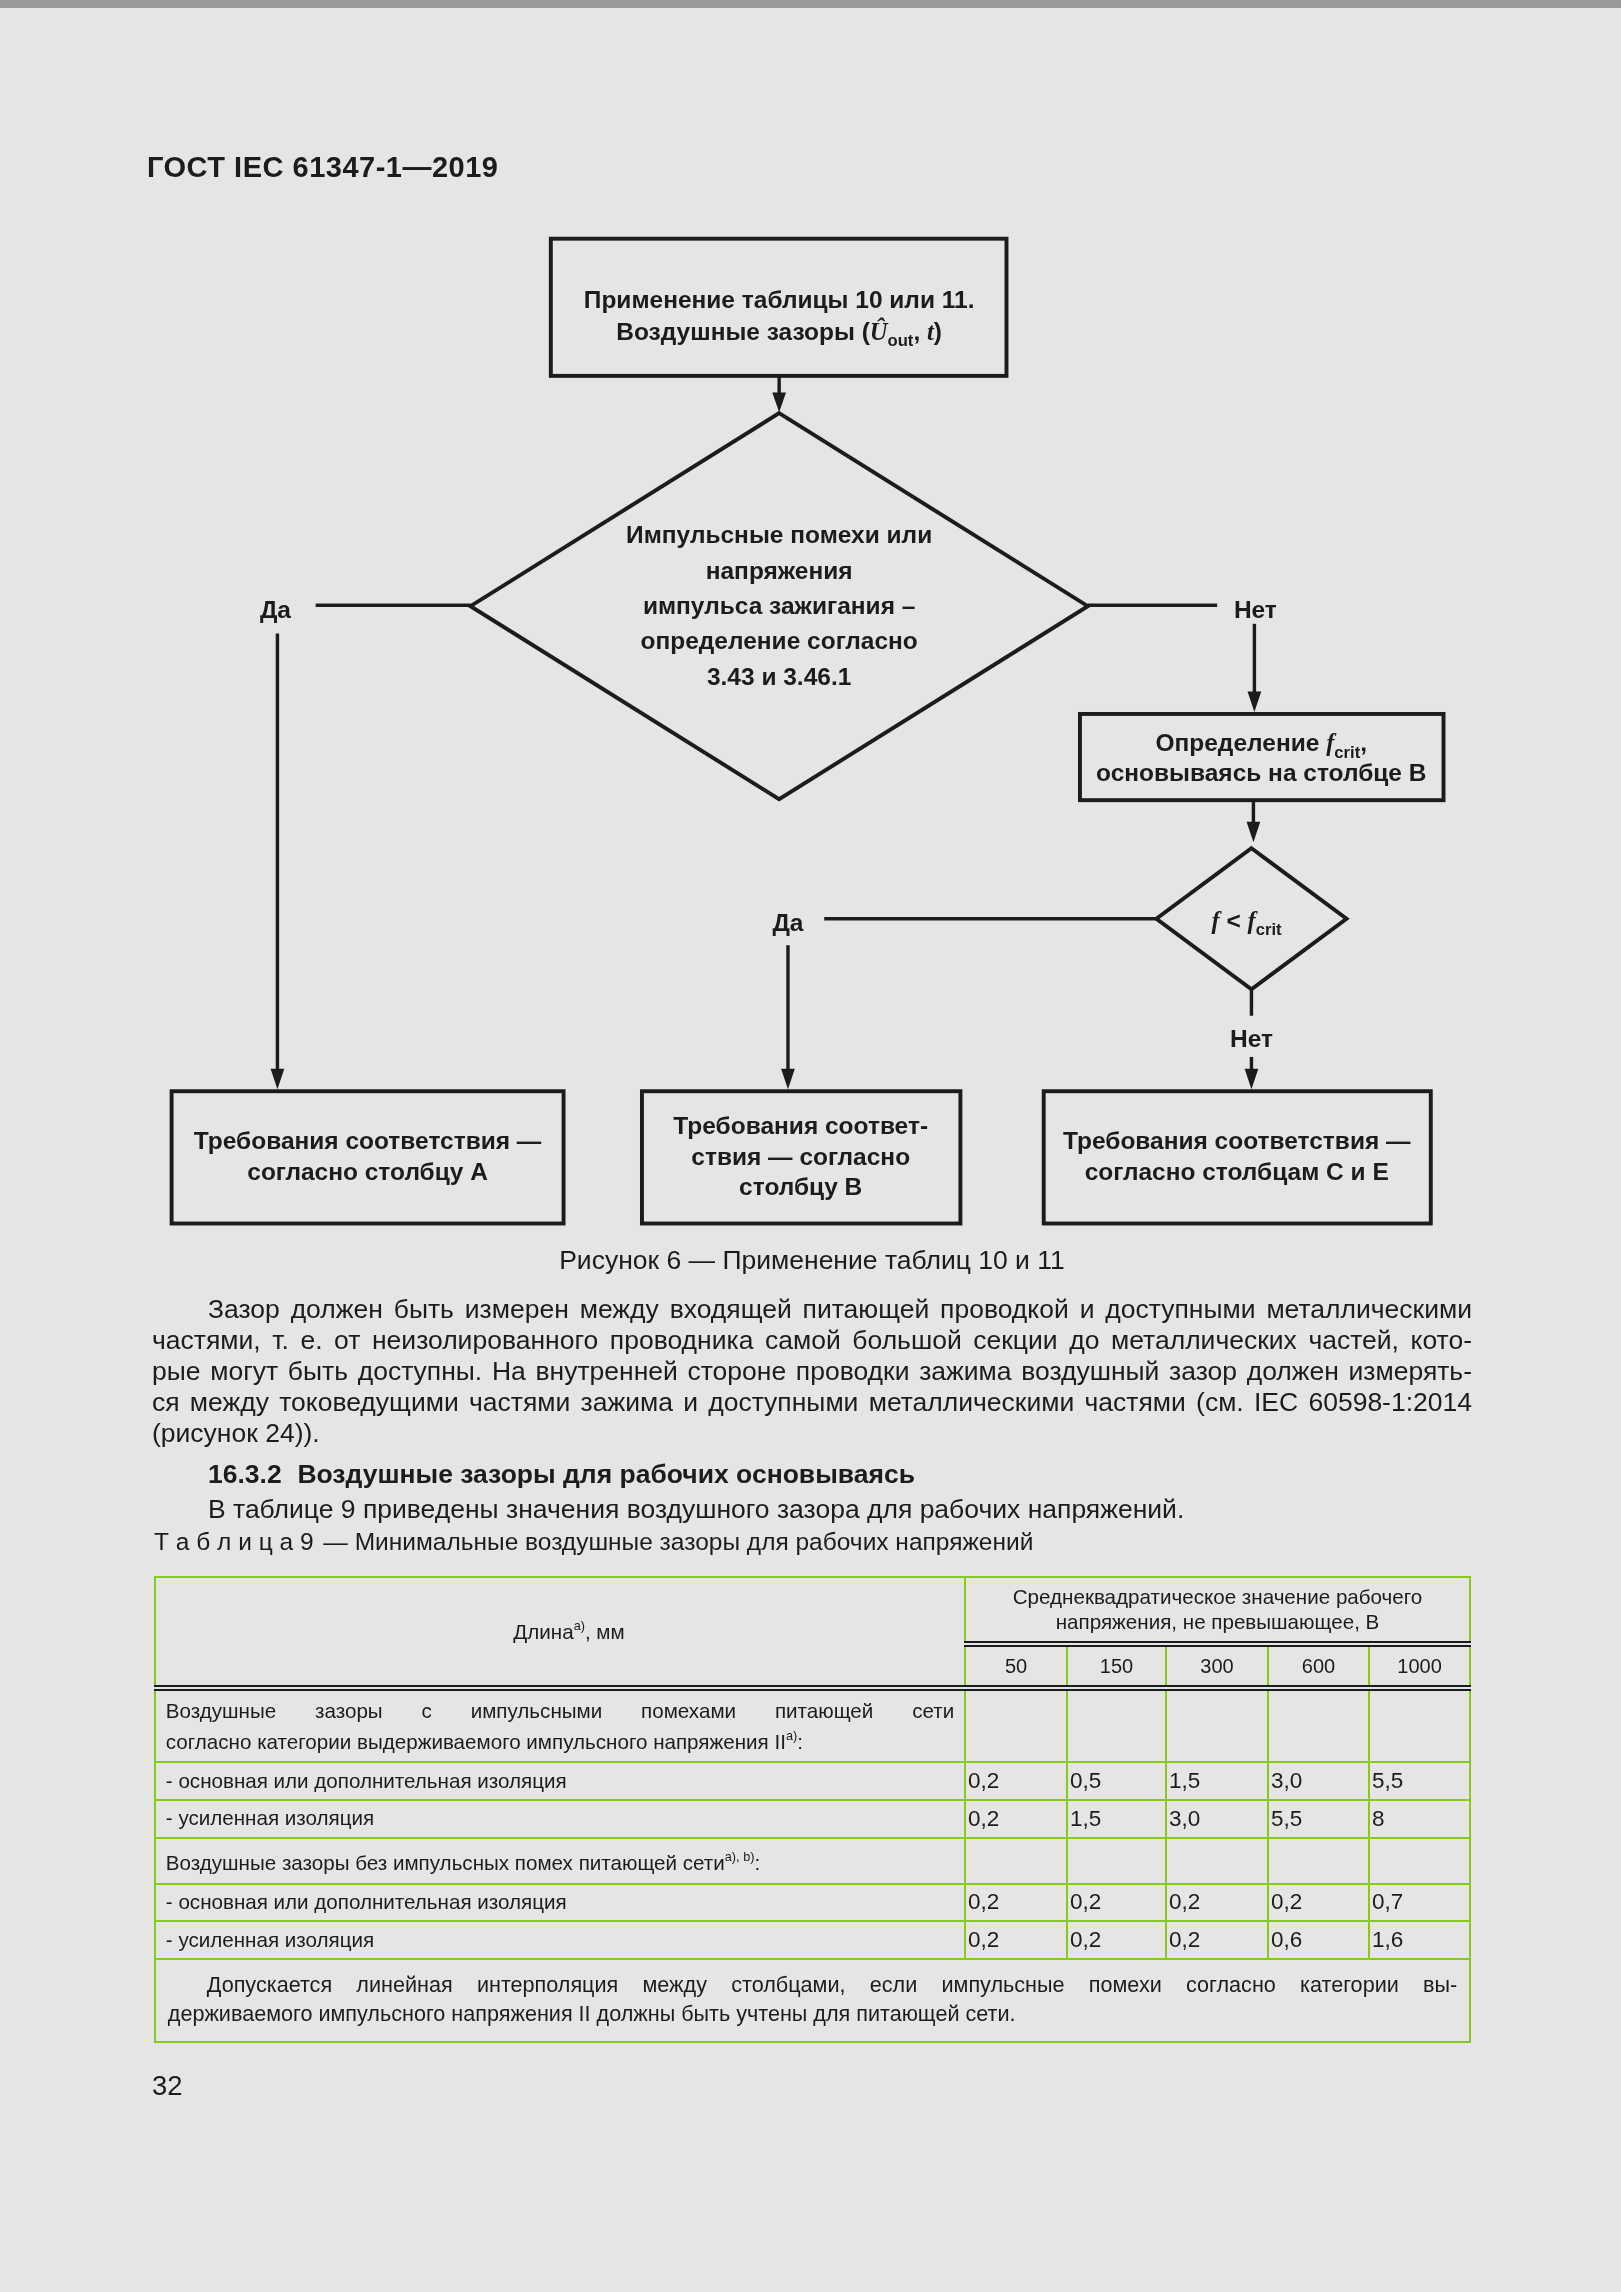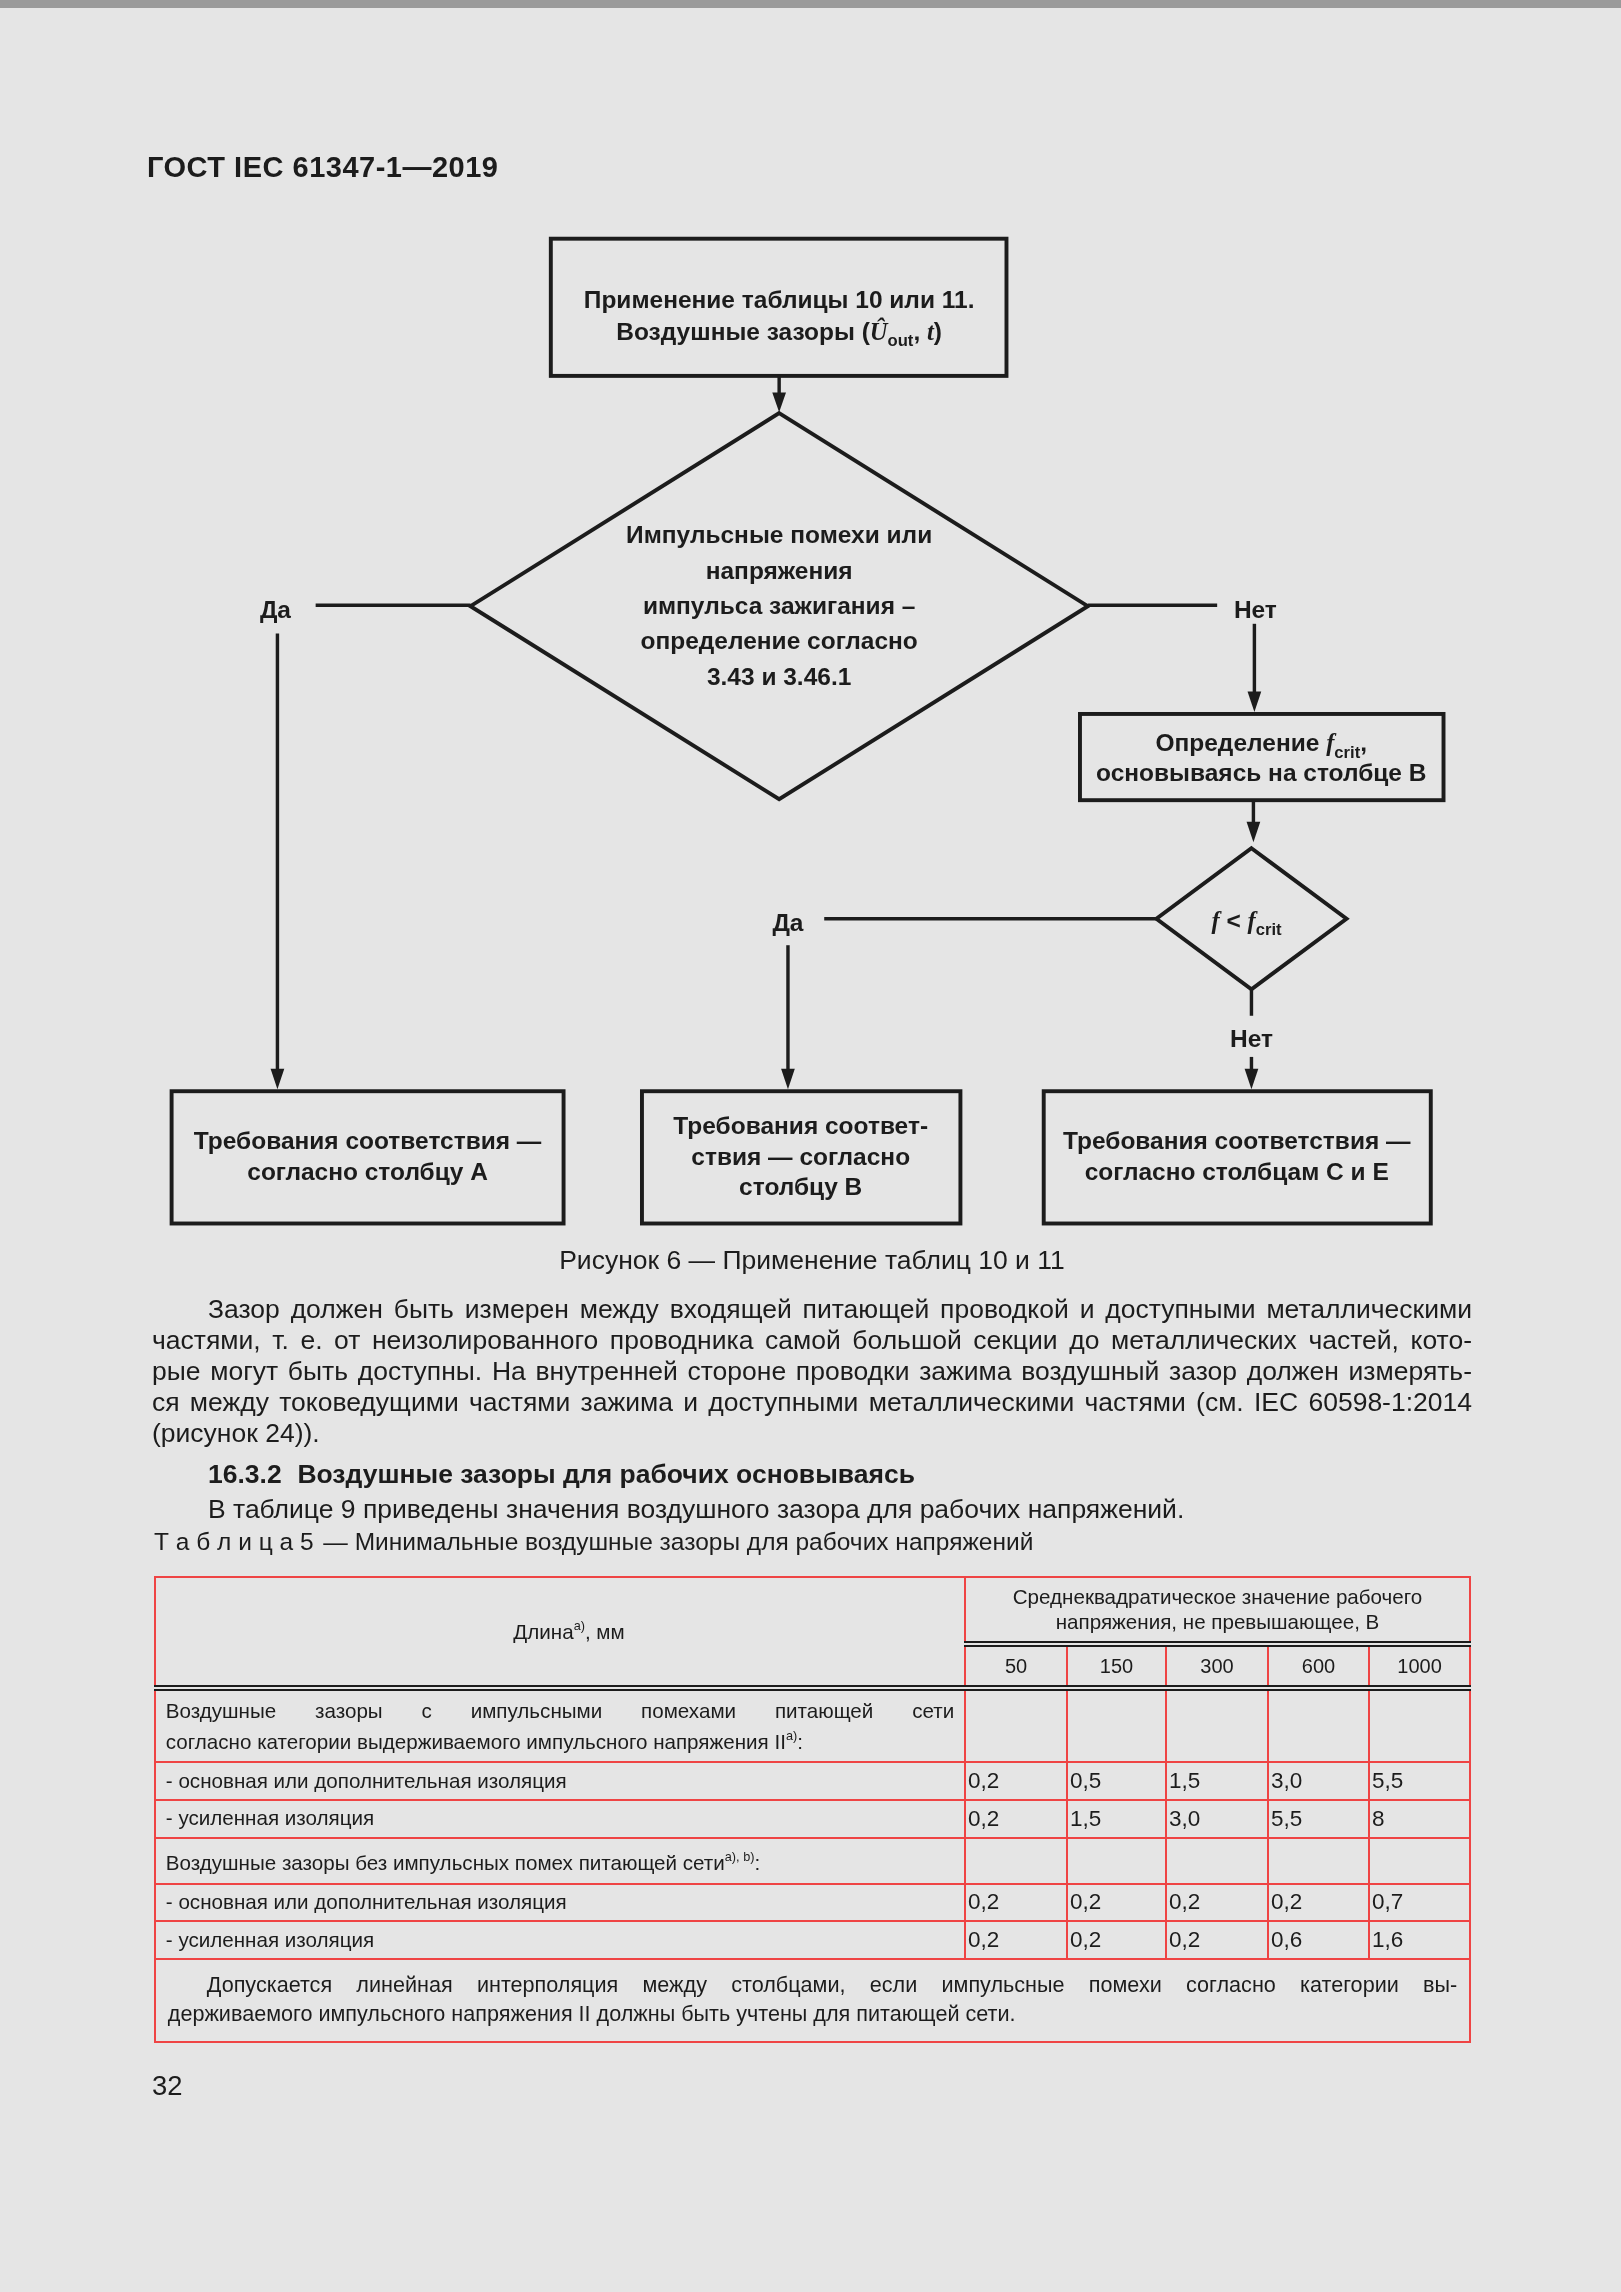--- a/index.html
+++ b/index.html
@@ -24,21 +24,21 @@
   .heading{position:absolute;left:208px;top:1451px;font-size:26.5px;font-weight:bold;}
   .heading .num{margin-right:15.7px;}
   .para2{position:absolute;left:208px;top:1486px;font-size:26.5px;}
   .tbl-caption{position:absolute;left:154px;top:1520px;font-size:24.5px;}
   .tbl-caption .cap-title{margin-left:9.8px;}
   table.gtable{
     position:absolute;left:154px;top:1568px;width:1314px;
     border-collapse:collapse;table-layout:fixed;
     font-size:20.6px;color:#1c1c1c;
   }
-  .gtable td,.gtable th{border:2px solid #ef4444;font-weight:normal;}
+  .gtable td,.gtable th{border:2px solid #84cc16;font-weight:normal;}
   .gtable{border:2.9px solid #1c1c1c;}
   .gtable thead th{border-bottom:6.9px double #1c1c1c;}
   .gtable th.len-cell{text-align:center;vertical-align:middle;padding-left:19px;}
   .gtable th.volt-span{text-align:center;vertical-align:middle;line-height:25.5px;padding:5.9px 3.9px;}
   .gtable th.volt-num{text-align:center;font-size:20px;padding:7.8px 2px;}
   .gtable td.row-label{padding:4.9px 9.8px;line-height:24.5px;}
   .gtable td.group-label{padding:6.9px 9.8px;line-height:25.5px;}
   .gtable td.group-label .jl{text-align:justify;text-align-last:justify;}
   .gtable td.num{font-size:22.5px;text-align:left;vertical-align:middle;padding:4.9px 2px;}
   .gtable td.note-cell{padding:9.8px 11.8px 12.7px 11.8px;line-height:29px;font-size:21.6px;}
@@ -135,21 +135,21 @@
     <div class="jline last">(рисунок 24)).</div>
   </div>
 
   <div class="heading">
     <span class="num">16.3.2</span><span>Воздушные зазоры для рабочих основываясь</span>
   </div>
 
   <div class="para2">В таблице 9 приведены значения воздушного зазора для рабочих напряжений.</div>
 
   <div class="tbl-caption">
-    <span>Т а б л и ц а  5</span><span class="cap-title">— Минимальные воздушные зазоры для рабочих напряжений</span>
+    <span>Т а б л и ц а  9</span><span class="cap-title">— Минимальные воздушные зазоры для рабочих напряжений</span>
   </div>
 
   <table class="gtable">
     <colgroup>
       <col style="width:810px">
         <col style="width:102px">
         <col style="width:99px">
       <col style="width:102px">
         <col style="width:101px">
         <col style="width:101px">

